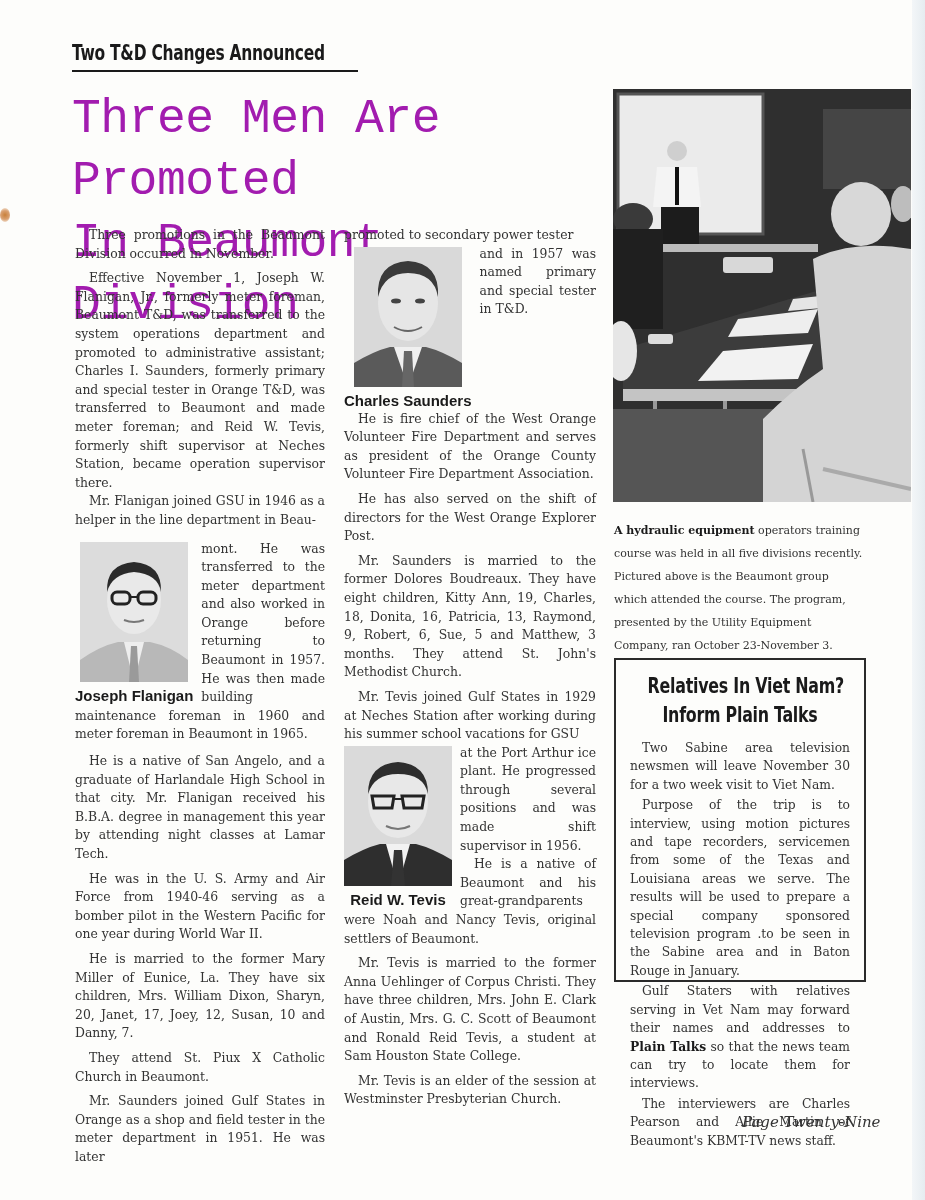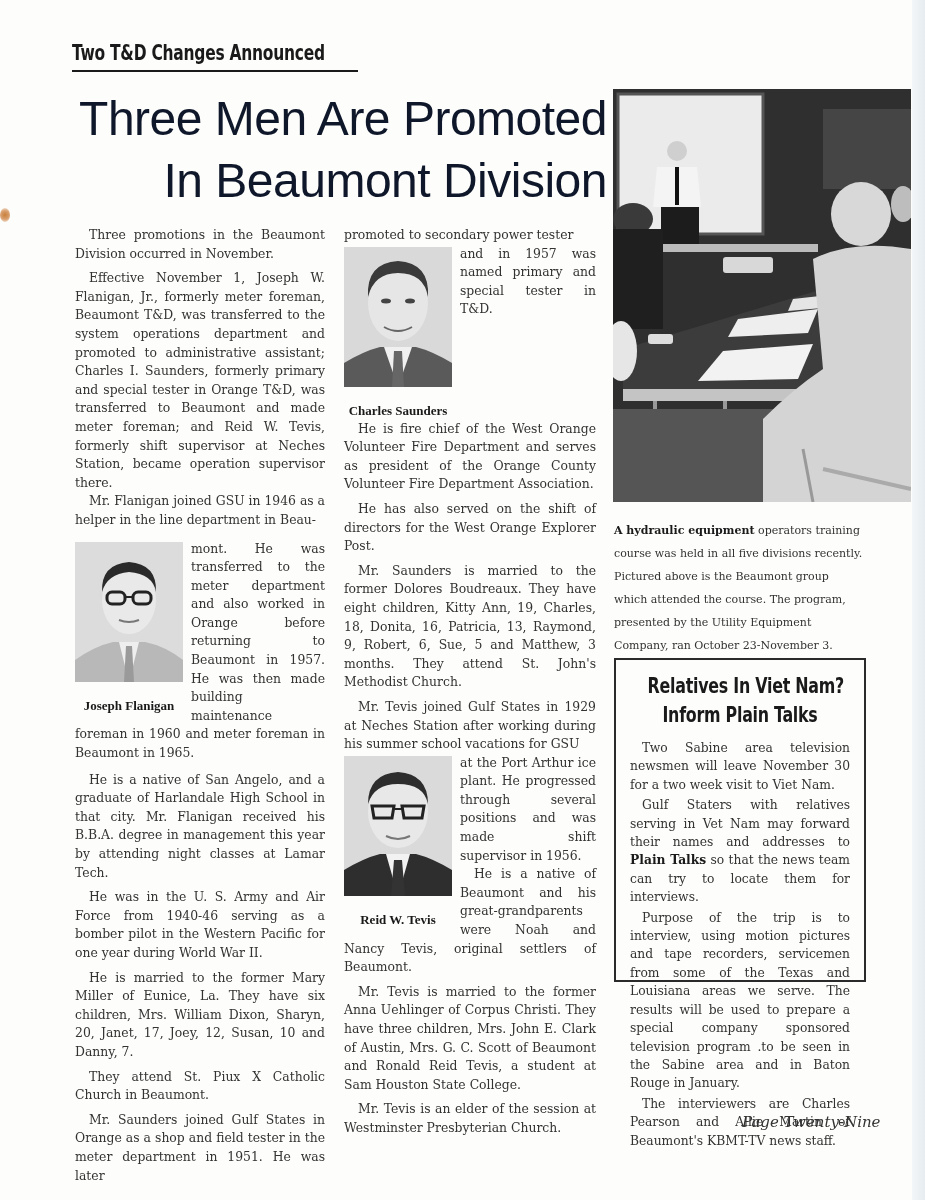--- a/index.html
+++ b/index.html
@@ -25,46 +25,46 @@
     font-weight: bold; font-size: 21px; letter-spacing: -0.3px;
     color: #1a1a1a;
     transform: scaleX(0.82); transform-origin: left center;
     white-space: nowrap;
   }
   .kicker-rule {
     position: absolute; left: 72px; top: 70px; width: 286px; height: 2px; background: #1a1a1a;
   }
   .headline {
     position: absolute; left: 72px; top: 88px; width: 535px;
-    font-family: Liberation Sans, sans-serif;
-    font-size: 48px; line-height: 62px; text-align: right;
-    color: #0f172a; font-weight: normal; letter-spacing: -0.5px;
+    font-family: Liberation Mono, monospace;
+    font-size: 48px; line-height: 62px; text-align: left;
+    color: #a21caf; font-weight: normal; letter-spacing: -0.5px;
   }
   .col {
     position: absolute;
     font-size: 12.4px; line-height: 18.6px;
     text-align: justify;
     color: #333;
   }
   .col p { text-indent: 14px; margin-bottom: 6px; }
   .col p.cont { text-indent: 0; }
   .col1 { left: 75px; top: 226px; width: 250px; }
   .col2 { left: 344px; top: 226px; width: 252px; }
   .portrait {
     float: left; margin: 2px 8px 0 0;
     display: flex; flex-direction: column; align-items: center;
   }
   .portrait .photo {
     width: 108px; height: 140px; position: relative; overflow: hidden;
     background: #d6d6d6;
   }
   .portrait .caption {
-    font-family: Liberation Serif, serif;
-    font-weight: bold; font-size: 13px; line-height: 18px; color: #1a1a1a;
-    white-space: nowrap; margin-top: 15px;
+    font-family: Liberation Sans, sans-serif;
+    font-weight: bold; font-size: 15px; line-height: 18px; color: #1a1a1a;
+    white-space: nowrap; margin-top: 5px;
   }
   .photo svg { display: block; }
   .main-photo {
     position: absolute; left: 613px; top: 89px; width: 298px; height: 413px;
     background: #3a3a3a; overflow: hidden;
   }
   .photo-caption {
     position: absolute; left: 614px; top: 519px; width: 250px;
     font-size: 11px; line-height: 23px; color: #333; text-align: left;
   }
@@ -220,19 +220,19 @@
 
 <div class="photo-caption">
   <b>A hydraulic equipment</b><span> operators training course was held in all five divisions recently. Pictured above is the Beaumont group which attended the course. The program, presented by the Utility Equipment Company, ran October 23-November 3.</span>
 </div>
 
 <div class="box">
   <div class="box-title">Relatives In Viet Nam?</div>
   <div class="box-title">Inform Plain Talks</div>
   <div class="box-body">
     <p>Two Sabine area television newsmen will leave November 30 for a two week visit to Viet Nam.</p>
+    <p>Purpose of the trip is to interview, using motion pictures and tape recorders, servicemen from some of the Texas and Louisiana areas we serve. The results will be used to prepare a special company sponsored television program .to be seen in the Sabine area and in Baton Rouge in January.</p>
     <p><span>Gulf Staters with relatives serving in Vet Nam may forward their names and addresses to </span><b>Plain Talks</b><span> so that the news team can try to locate them for interviews.</span></p>
-    <p>Purpose of the trip is to interview, using motion pictures and tape recorders, servicemen from some of the Texas and Louisiana areas we serve. The results will be used to prepare a special company sponsored television program .to be seen in the Sabine area and in Baton Rouge in January.</p>
     <p>The interviewers are Charles Pearson and Allie Martin of Beaumont's KBMT-TV news staff.</p>
   </div>
 </div>
 
 <div class="folio">Page Twenty-Nine</div>
 
 </body></html>

